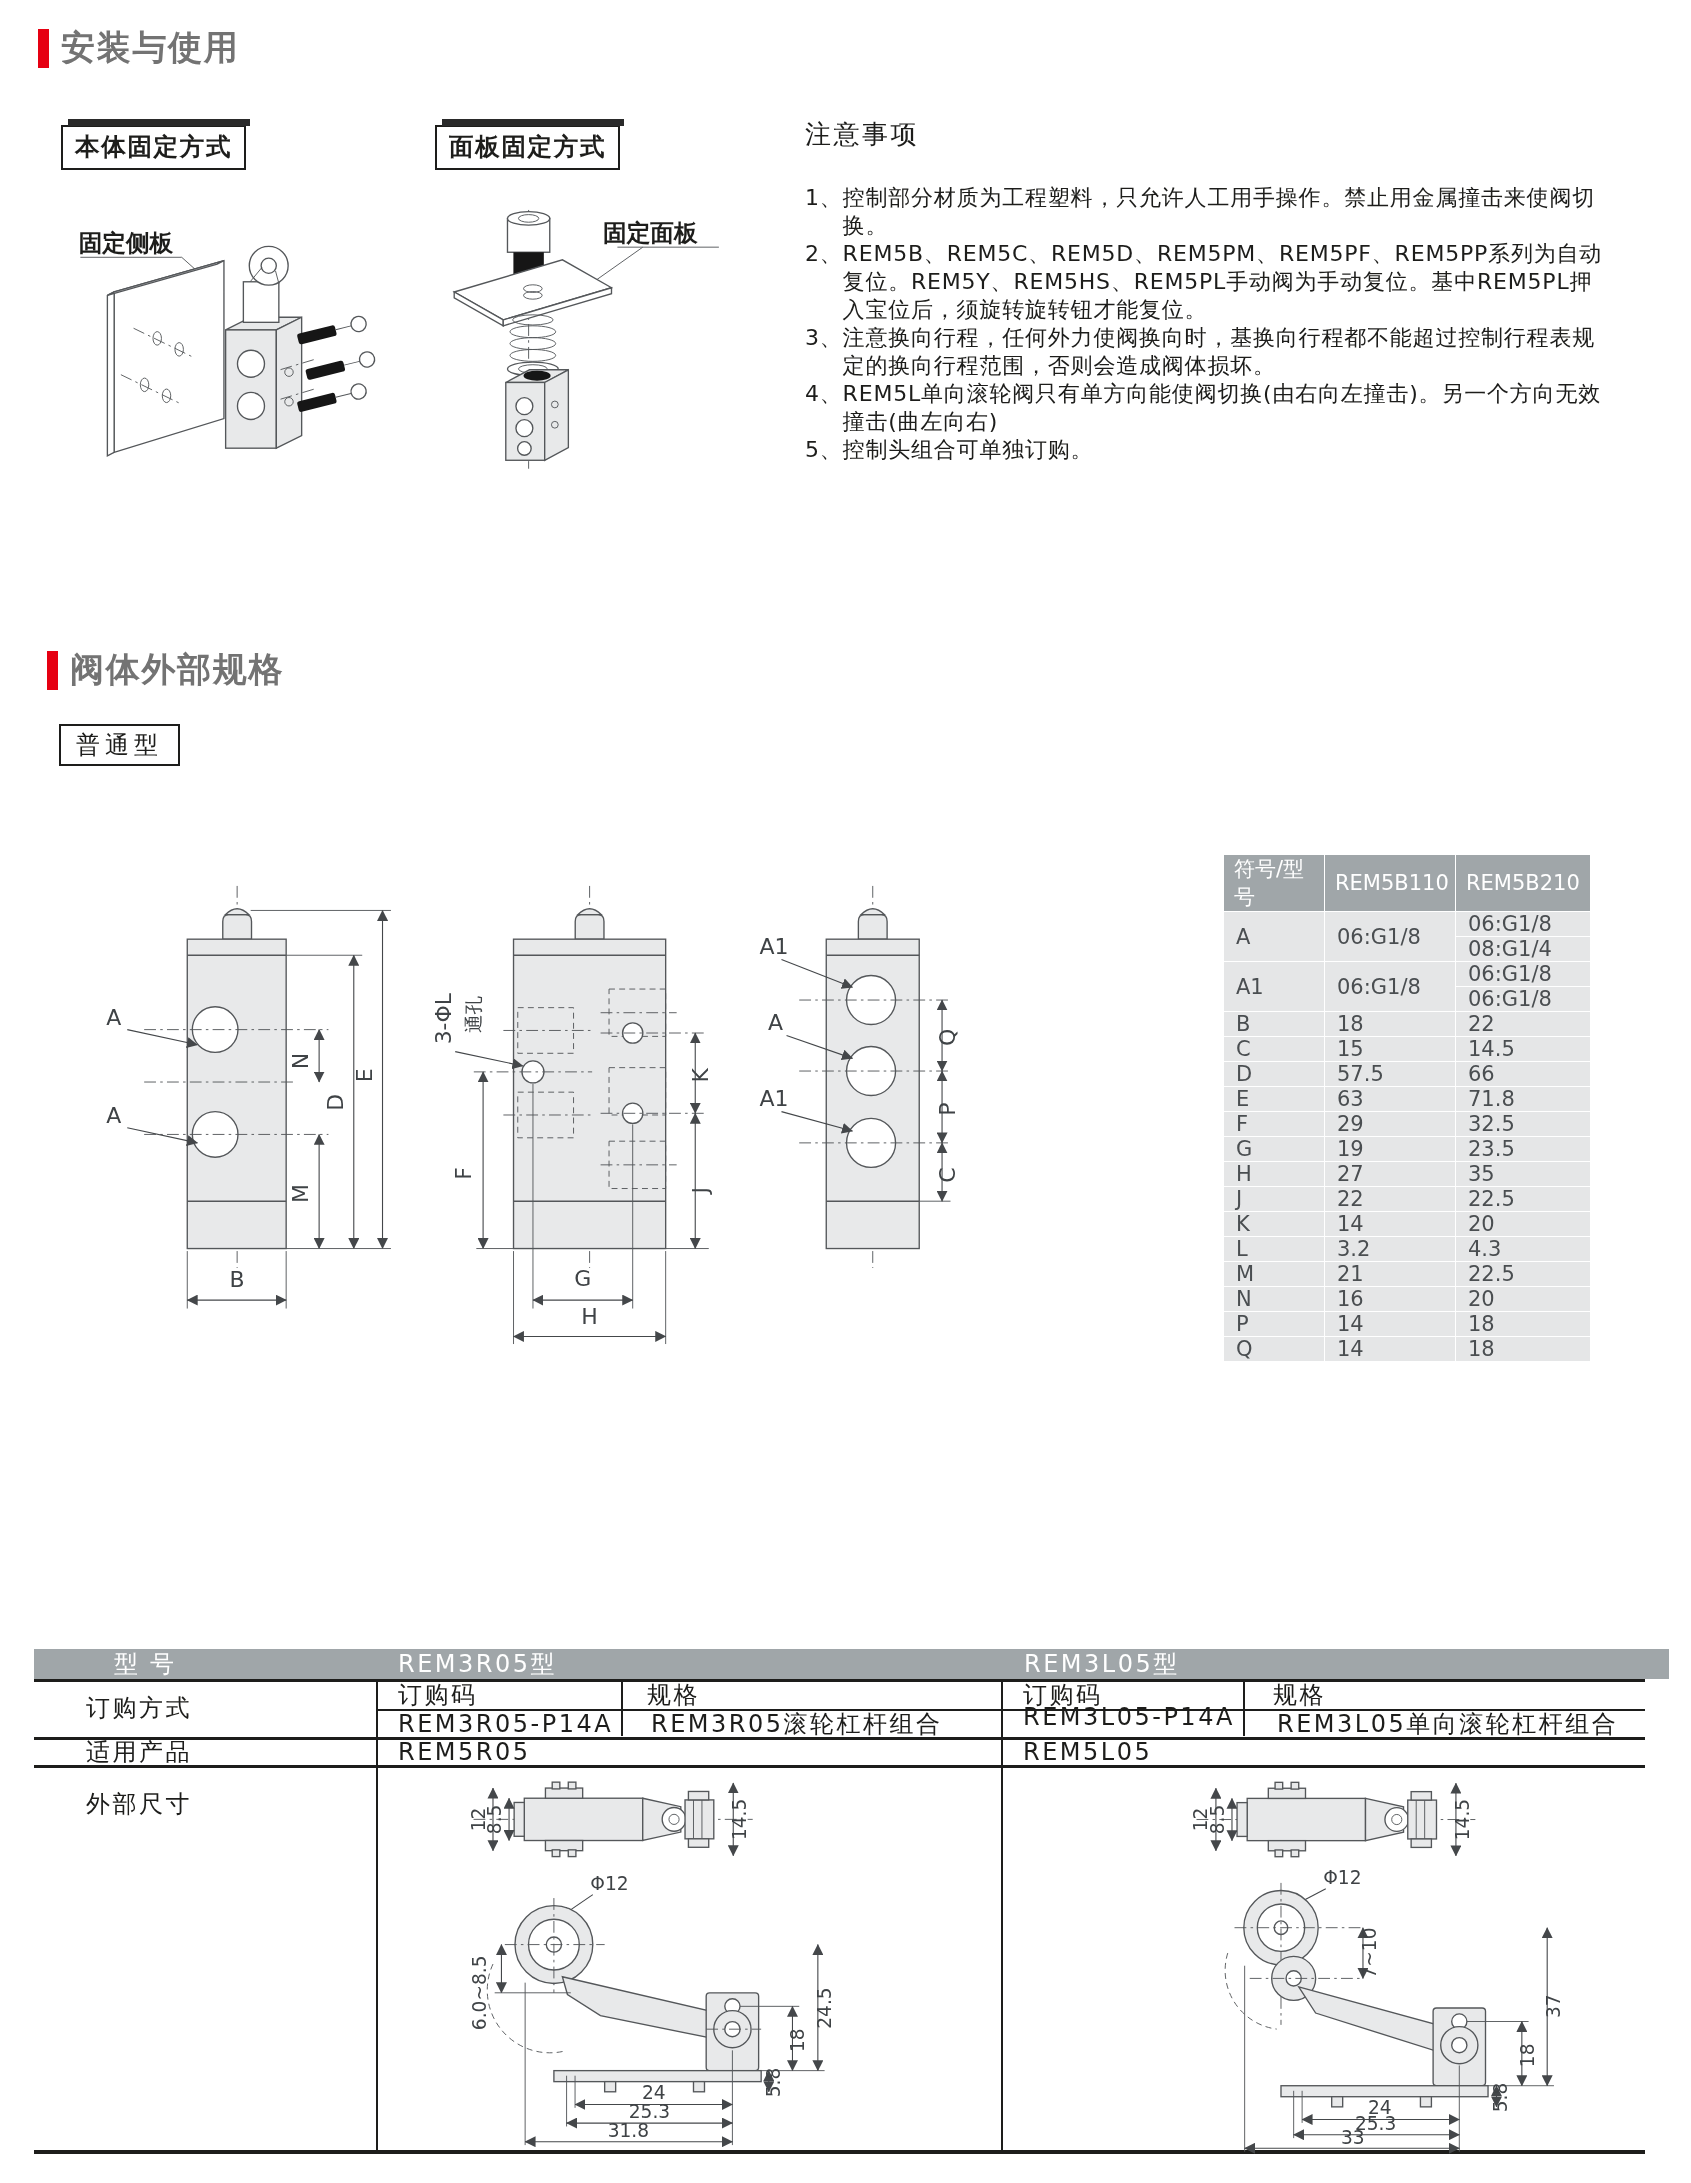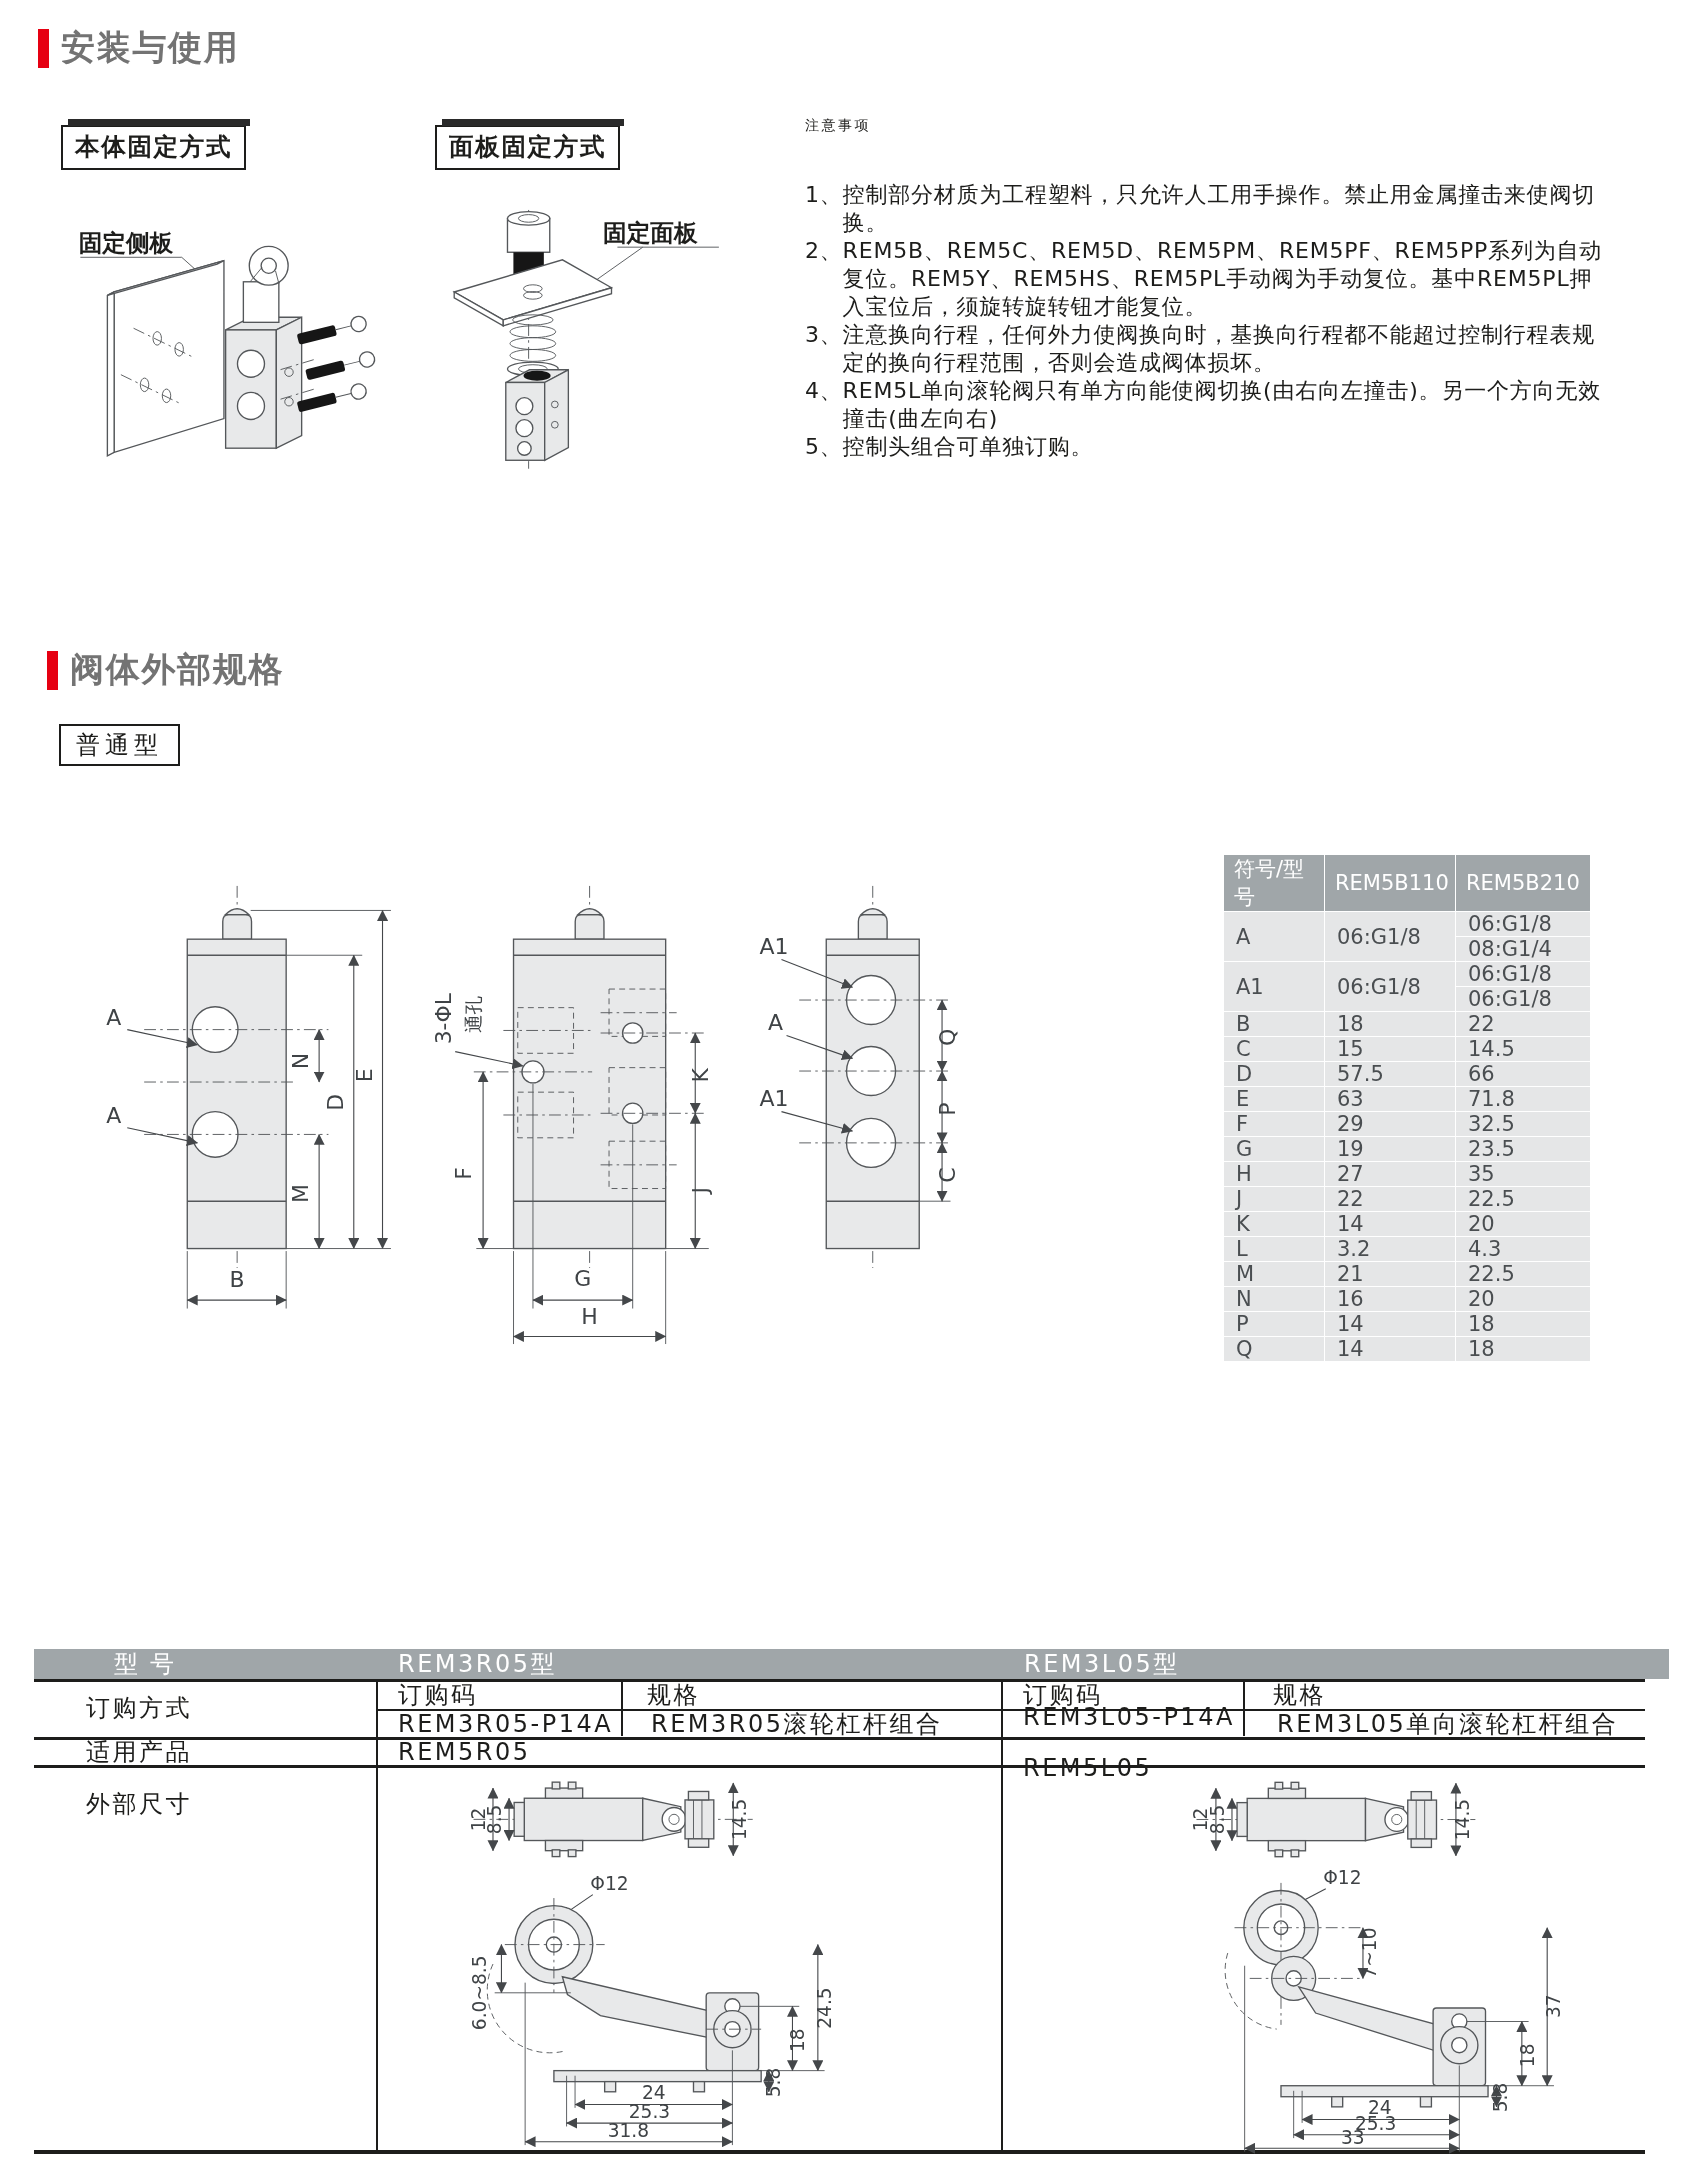--- a/index.html
+++ b/index.html
@@ -10,21 +10,21 @@
   .sec-bar{width:11px;height:39px;background:#e60012;margin-right:12px;}
   .sec-title{font-size:34px;font-weight:bold;color:#737373;letter-spacing:1.7px;}
   
   .tag-box{position:absolute;border:2.5px solid #1d1d1b;background:#fff;font-size:24.5px;font-weight:bold;
            padding:3.4px 12px 4.2px 12px;letter-spacing:1.7px;}
   .tag-box::before{content:"";position:absolute;top:-7.6px;left:5px;right:-6px;height:6.8px;background:#2a2a2a;}
   .type-box{position:absolute;border:2.5px solid #1d1d1b;background:#fff;font-size:24px;
            padding:2.5px 15px 3.4px 15px;letter-spacing:5px;}
   
   .notes{position:absolute;left:805px;top:117px;width:798px;}
-  .notes-title{font-size:14px;letter-spacing:2.5px;margin-bottom:46px;}
+  .notes-title{font-size:26px;letter-spacing:2.5px;margin-bottom:32px;}
   .note-item{display:flex;font-size:22px;line-height:28px;letter-spacing:0.8px;}
   .note-num{flex:0 0 32px;}
   .note-txt{flex:1;}
   
   .spec-table{position:absolute;left:1223px;top:854px;border-collapse:separate;border-spacing:1.7px;}
   .spec-table th{background:#a0a6a9;color:#ffffff;font-weight:normal;font-size:21px;
                  height:26px;text-align:left;padding:0 0 0 10px;letter-spacing:0px;}
   .spec-table td{background:#e5e6e7;color:#4a4e51;font-size:21px;height:22px;
                  text-align:left;padding:0 0 0 12px;}
   
@@ -439,21 +439,21 @@
     <div class="cell" style="left:364px;top:32px;height:27px;">订购码</div>
     <div class="cell" style="left:613px;top:32px;height:27px;">规格</div>
     <div class="cell" style="left:989px;top:32px;height:27px;">订购码</div>
     <div class="cell" style="left:1239px;top:32px;height:27px;">规格</div>
     <div class="cell" style="left:364px;top:61px;height:27px;">REM3R05-P14A</div>
     <div class="cell" style="left:617px;top:61px;height:27px;">REM3R05滚轮杠杆组合</div>
     <div class="cell" style="left:989px;top:61px;height:14px;">REM3L05-P14A</div>
     <div class="cell" style="left:1243px;top:61px;height:27px;">REM3L05单向滚轮杠杆组合</div>
 
     <div class="cell" style="left:364px;top:90px;height:25px;">REM5R05</div>
-    <div class="cell" style="left:989px;top:90px;height:25px;margin-top:16px;">REM5L05</div>
+    <div class="cell" style="left:989px;top:90px;height:25px;">REM5L05</div>
   </div>
 
   <svg style="left:427px;top:1771px;" width="423" height="381" viewBox="0 0 500 450">
     <g>
       <line class="dashdot" x1="55" y1="57" x2="385" y2="57"></line>
       <rect class="drf" x="115" y="32" width="140" height="50"></rect>
       <rect class="drf" x="103" y="37" width="12" height="40"></rect>
       <rect class="drf" x="140" y="20" width="44" height="12"></rect>
       <rect class="drf" x="140" y="82" width="44" height="12"></rect>
       <rect class="drf" x="148" y="13" width="9" height="8"></rect>

